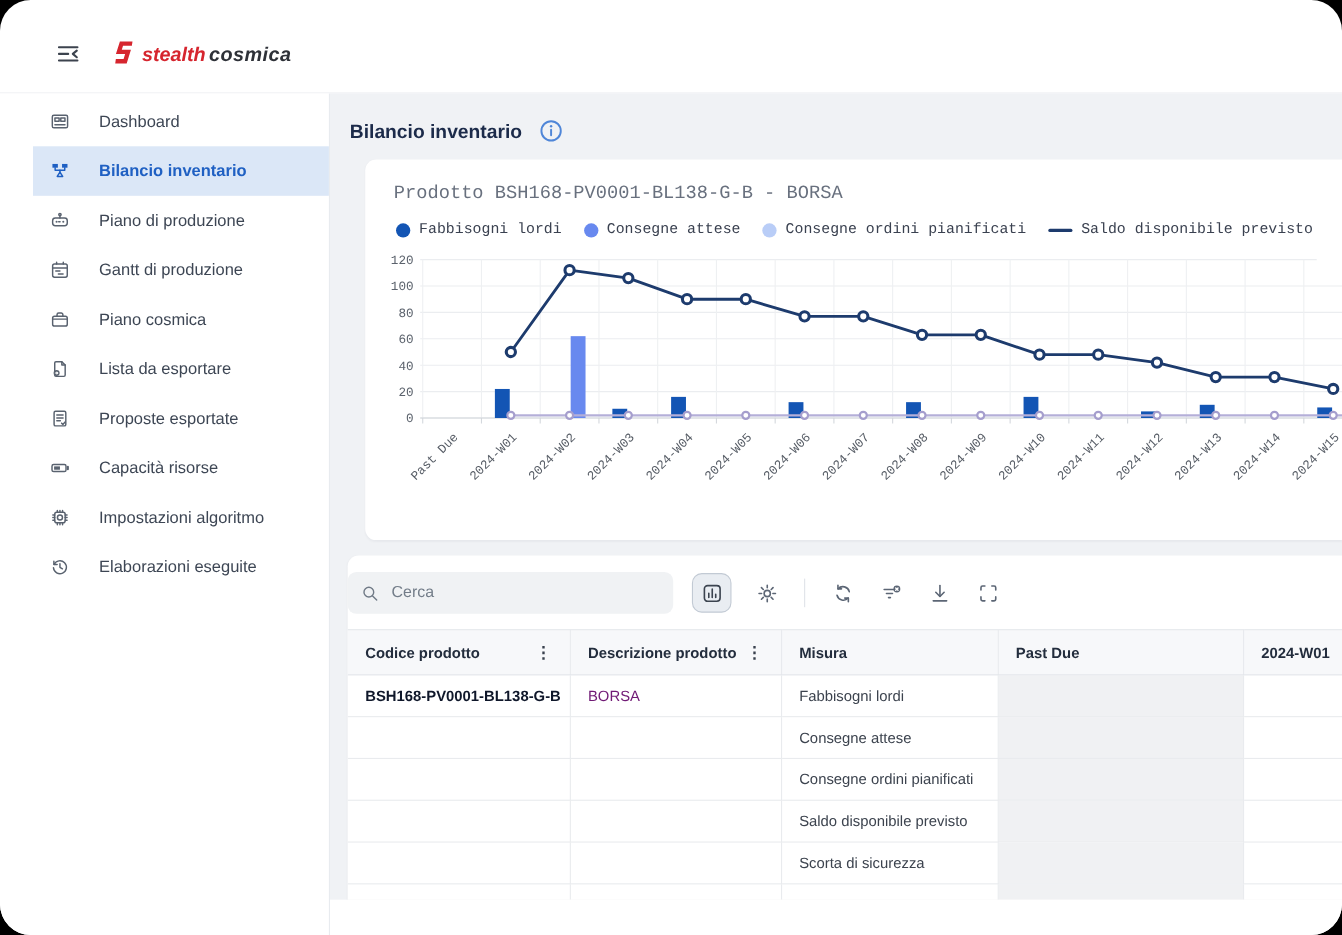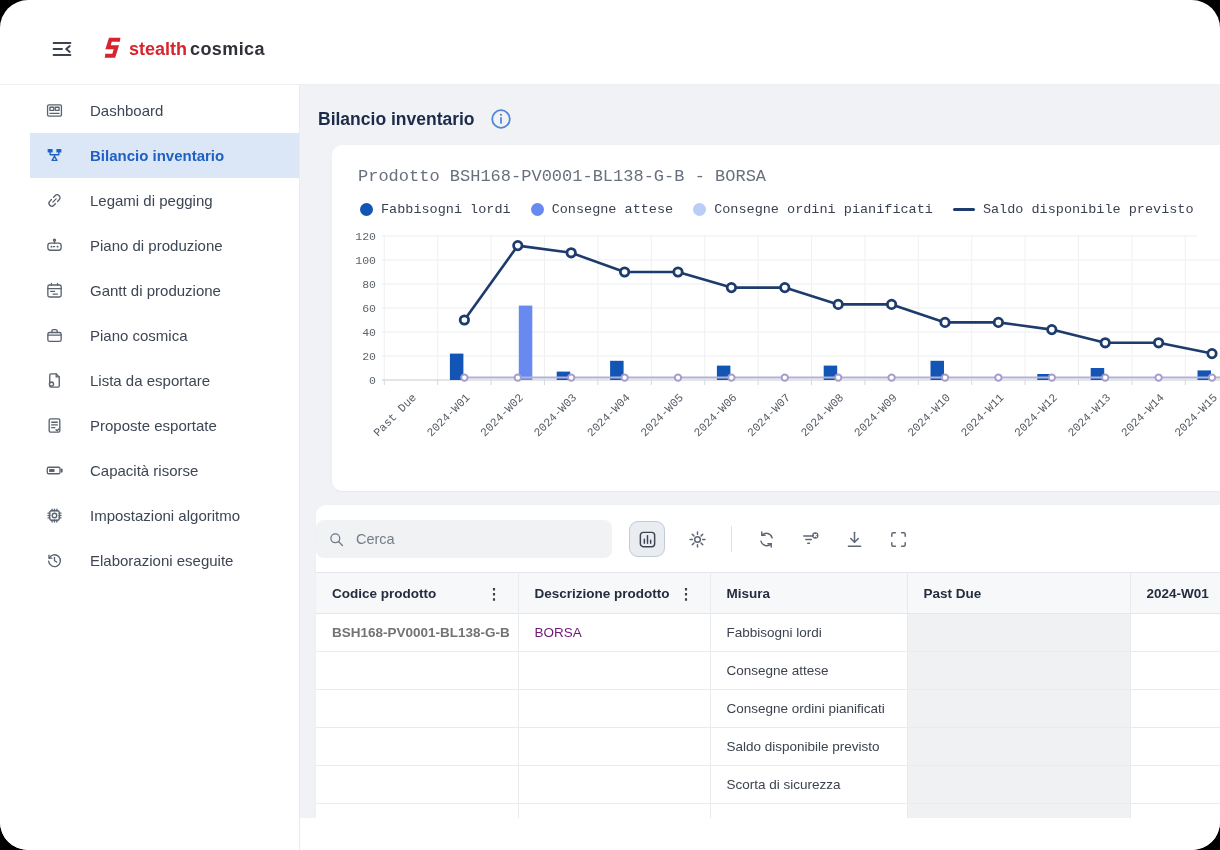--- a/index.html
+++ b/index.html
@@ -2,21 +2,21 @@
 <html><head>
 <meta charset="utf-8">
 <style>
   html,body{margin:0;padding:0;}
   body{width:1220px;height:850px;background:#000;overflow:hidden;
        font-family:"Liberation Sans",sans-serif;position:relative;}
   .frame{position:absolute;inset:0;background:#fff;border-radius:28px;overflow:hidden;}
 
   
   .topbar{height:85px;box-sizing:border-box;display:flex;align-items:center;
-          padding:14px 0 0 50px;gap:26px;border-bottom:1px solid #edeff2;}
+          padding:14px 0 0 50px;gap:26px;border-bottom:1px solid #edeff2;font-style:italic;}
   .collapse-btn{width:24px;height:24px;border:none;background:none;padding:0;color:#3c434e;cursor:pointer;}
   .collapse-btn svg{width:24px;height:24px;}
   .brand{display:flex;align-items:center;gap:3px;font-size:18px;font-weight:700;}
   .brand-mark{width:26px;height:26px;transform:skewX(-8deg);}
   .brand-stealth{color:#d6252e;}
   .brand-cosmica{color:#2e3138;letter-spacing:.4px;}
 
   .layout{display:flex;height:765px;}
 
   
@@ -70,21 +70,21 @@
   .tool-divider{width:1px;height:26px;background:#dfe3e8;margin:0 2px;}
 
   table.grid{border-collapse:collapse;table-layout:fixed;width:920px;font-size:13.5px;}
   .grid th{background:#f7f8fa;border-top:1px solid #e3e6ea;border-bottom:1px solid #e3e6ea;
            border-right:1px solid #e8eaee;height:40px;text-align:center;padding:0 16px;
            color:#232d3d;font-weight:700;}
   .grid th .th-inner{display:flex;align-items:center;justify-content:space-between;}
   .kebab{color:#39414d;font-size:15px;cursor:pointer;line-height:1;}
   .grid td{height:37px;border-bottom:1px solid #e9ebee;border-right:1px solid #e9ebee;
            padding:0 16px;color:#3c434e;background:#fff;overflow:hidden;white-space:nowrap;}
-  .grid td.c0{font-weight:700;color:#737373;}
+  .grid td.c0{font-weight:700;color:#0f172a;}
   .grid td.c1{color:#701a75;}
   .grid td.pd{background:#f0f1f3;}
 </style>
 </head>
 <body>
 
 <div class="frame">
 
   <header class="topbar">
     <button class="collapse-btn">
@@ -121,30 +121,20 @@
           <span class="ico">
             <svg viewBox="0 0 20 20" fill="none" stroke="currentColor" stroke-width="1.4" stroke-linecap="round" stroke-linejoin="round">
               <rect x="2.8" y="3.2" width="5.2" height="3.6" fill="currentColor" stroke="none"></rect>
               <rect x="12" y="3.2" width="5.2" height="3.6" fill="currentColor" stroke="none"></rect>
               <path d="M5.4 6.8v2.4h9.2V6.8"></path>
               <path d="M10 9.2v1.8"></path>
               <path d="M10 11l-2.6 4.2h5.2z"></path>
             </svg>
           </span>
           <span>Bilancio inventario</span>
-        </div>
-        <div class="side-item">
-          <span class="ico">
-            <svg viewBox="0 0 20 20" fill="none" stroke="currentColor" stroke-width="1.4" stroke-linecap="round" stroke-linejoin="round">
-              <path d="M8.3 11.7 11.7 8.3"></path>
-              <path d="M9 6.5l1.6-1.6a3 3 0 0 1 4.3 4.3L13.2 11"></path>
-              <path d="M11 13.5l-1.6 1.6a3 3 0 0 1-4.3-4.3L6.8 9"></path>
-            </svg>
-          </span>
-          <span>Legami di pegging</span>
         </div>
         <div class="side-item">
           <span class="ico">
             <svg viewBox="0 0 20 20" fill="none" stroke="currentColor" stroke-width="1.4" stroke-linecap="round" stroke-linejoin="round">
               <rect x="3" y="7.5" width="14" height="7.5" rx="2.6"></rect>
               <circle cx="6.8" cy="11.2" r="1" fill="currentColor" stroke="none"></circle>
               <circle cx="13.2" cy="11.2" r="1" fill="currentColor" stroke="none"></circle>
               <path d="M8.8 11.2h2.4" stroke-dasharray="1.3 1.3"></path>
               <path d="M10 7.5V5.4"></path>
               <circle cx="10" cy="4.3" r="1.1"></circle>

